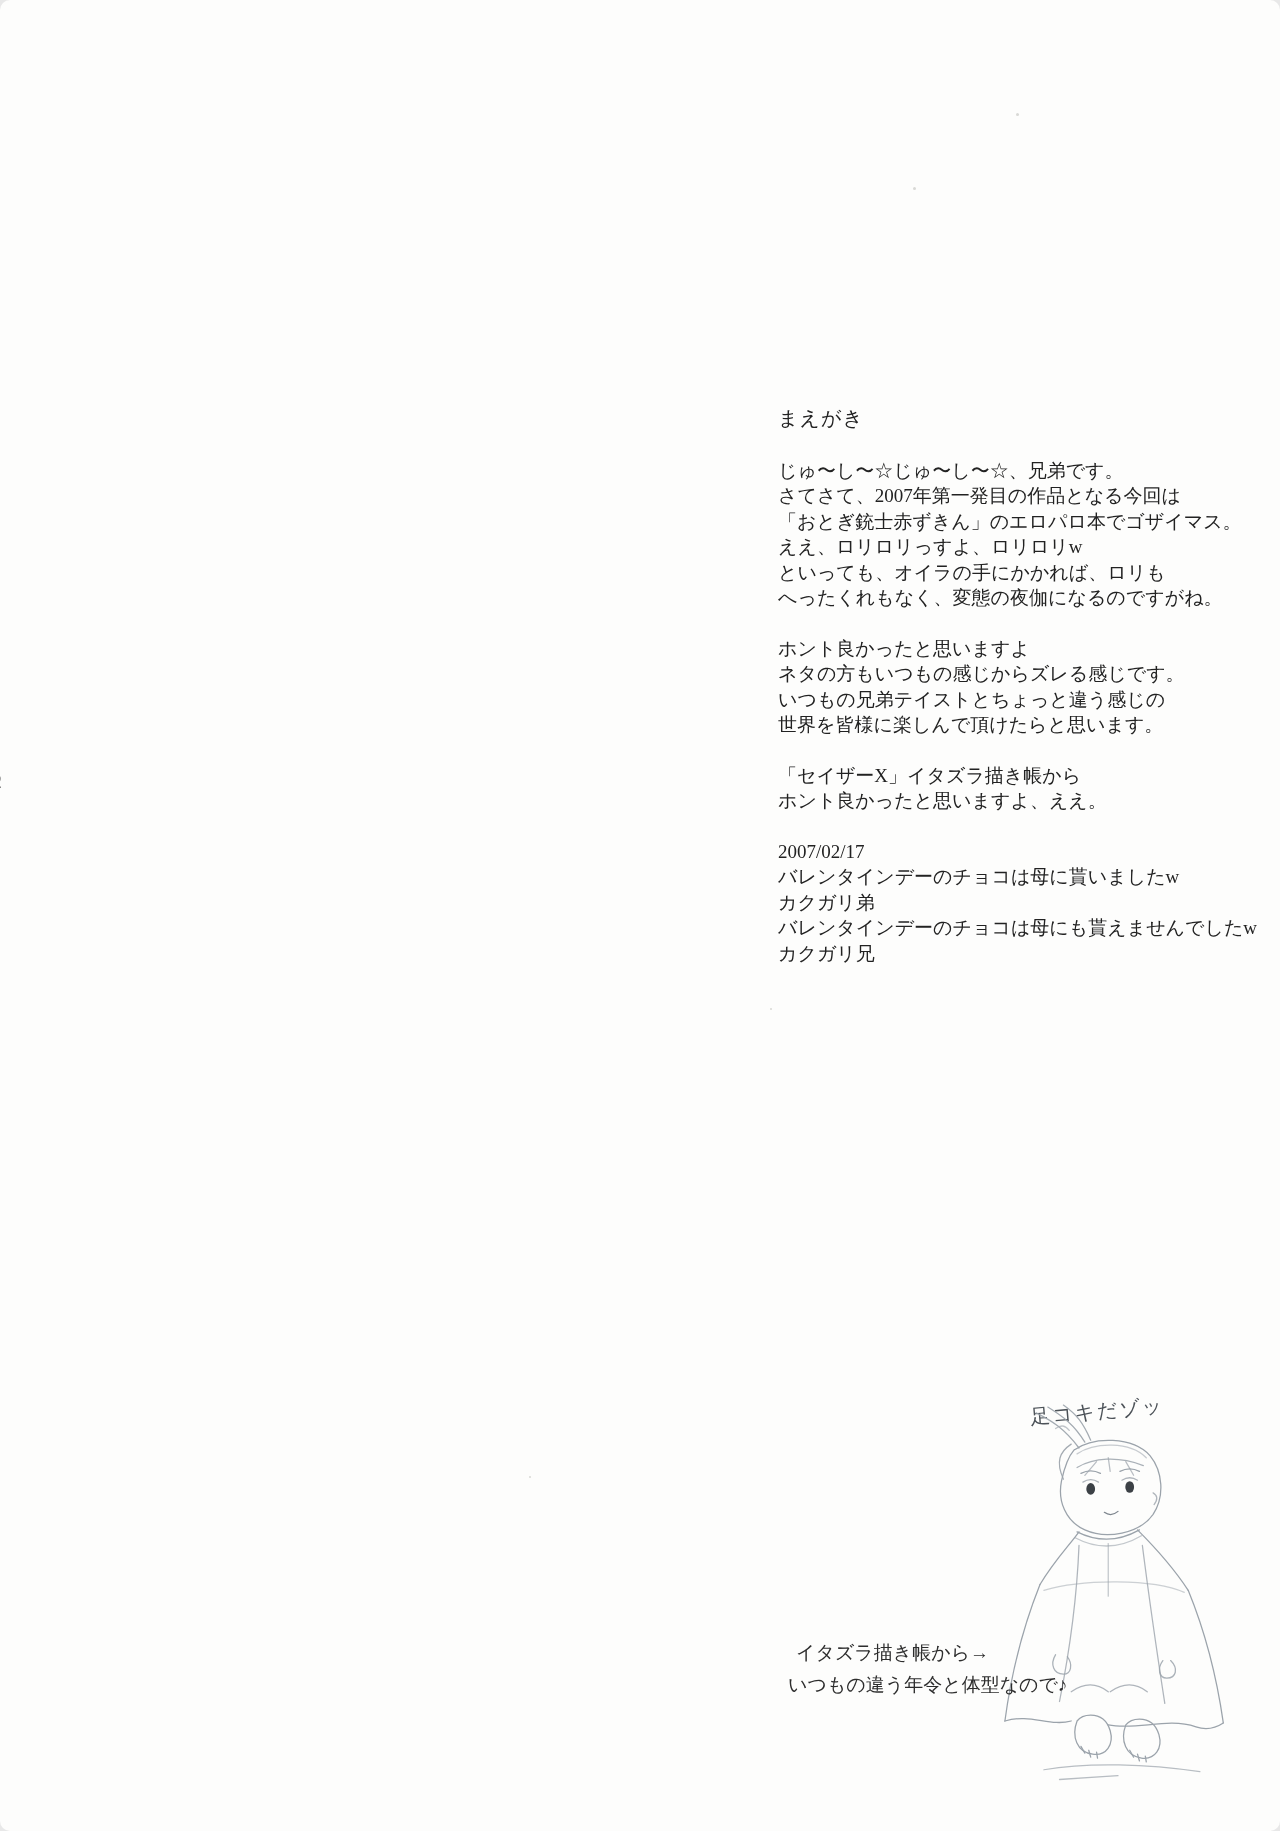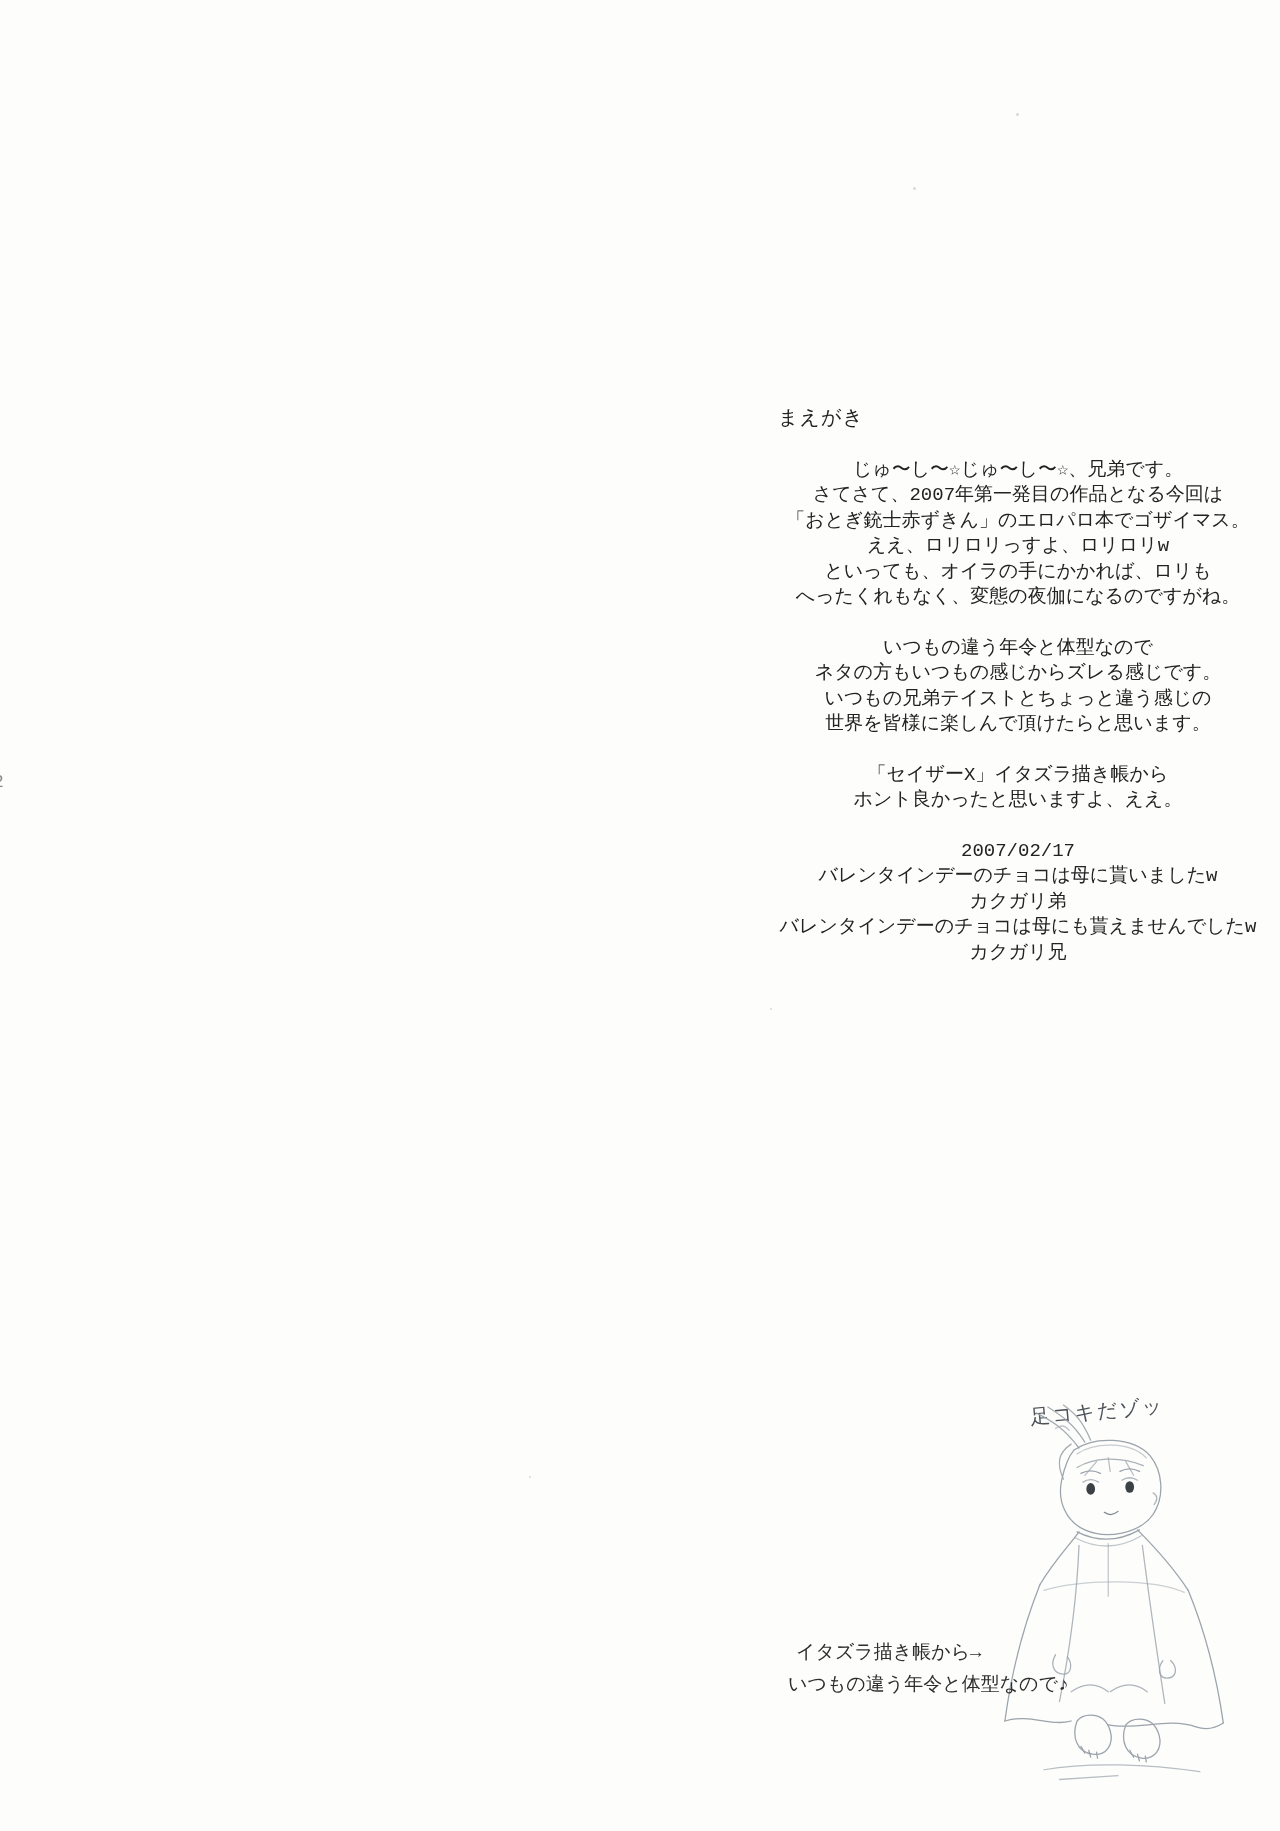--- a/index.html
+++ b/index.html
@@ -2,40 +2,40 @@
 <html><head>
 <meta charset="utf-8">
 <style>
   html,body{margin:0;padding:0;background:#e8e8e8;}
   .page{
     position:relative;
     width:1280px;height:1831px;
     margin:0 auto;
     background:#fdfdfc;
     overflow:hidden;
-    font-family:Liberation Mono, monospace;
+    font-family:Liberation Serif, serif;
     color:#222222;
+    border-radius:10px;
   }
   .textcol{
     position:absolute;
     left:778px;top:406px;
     width:480px;
     font-size:19px;
     line-height:25.5px;
   }
   .heading{
     font-size:20px;
     margin:0 0 26px 0;
     font-weight:normal;
     letter-spacing:1px;
   }
   .para{
     white-space:pre-line;
     margin:0 0 25px 0;
-    text-align:center;
   }
   .para.gap-large{}
   .page-number{
     position:absolute;
     left:-7px;top:772px;
     font-size:18px;
     color:#8a8a8a;
   }
   .sketch-note{
     position:absolute;
@@ -72,21 +72,21 @@
   <div class="page-number">2</div>
 
   <div class="textcol">
     <h1 class="heading">まえがき</h1>
     <p class="para">じゅ〜し〜☆じゅ〜し〜☆、兄弟です。
 さてさて、2007年第一発目の作品となる今回は
 「おとぎ銃士赤ずきん」のエロパロ本でゴザイマス。
 ええ、ロリロリっすよ、ロリロリw
 といっても、オイラの手にかかれば、ロリも
 へったくれもなく、変態の夜伽になるのですがね。</p>
-    <p class="para">いつもの違う年令と体型なので
+    <p class="para">ホント良かったと思いますよ
 ネタの方もいつもの感じからズレる感じです。
 いつもの兄弟テイストとちょっと違う感じの
 世界を皆様に楽しんで頂けたらと思います。</p>
     <p class="para">「セイザーX」イタズラ描き帳から
 ホント良かったと思いますよ、ええ。</p>
     <p class="para gap-large">2007/02/17
 バレンタインデーのチョコは母に貰いましたw
 カクガリ弟
 バレンタインデーのチョコは母にも貰えませんでしたw
 カクガリ兄</p>

